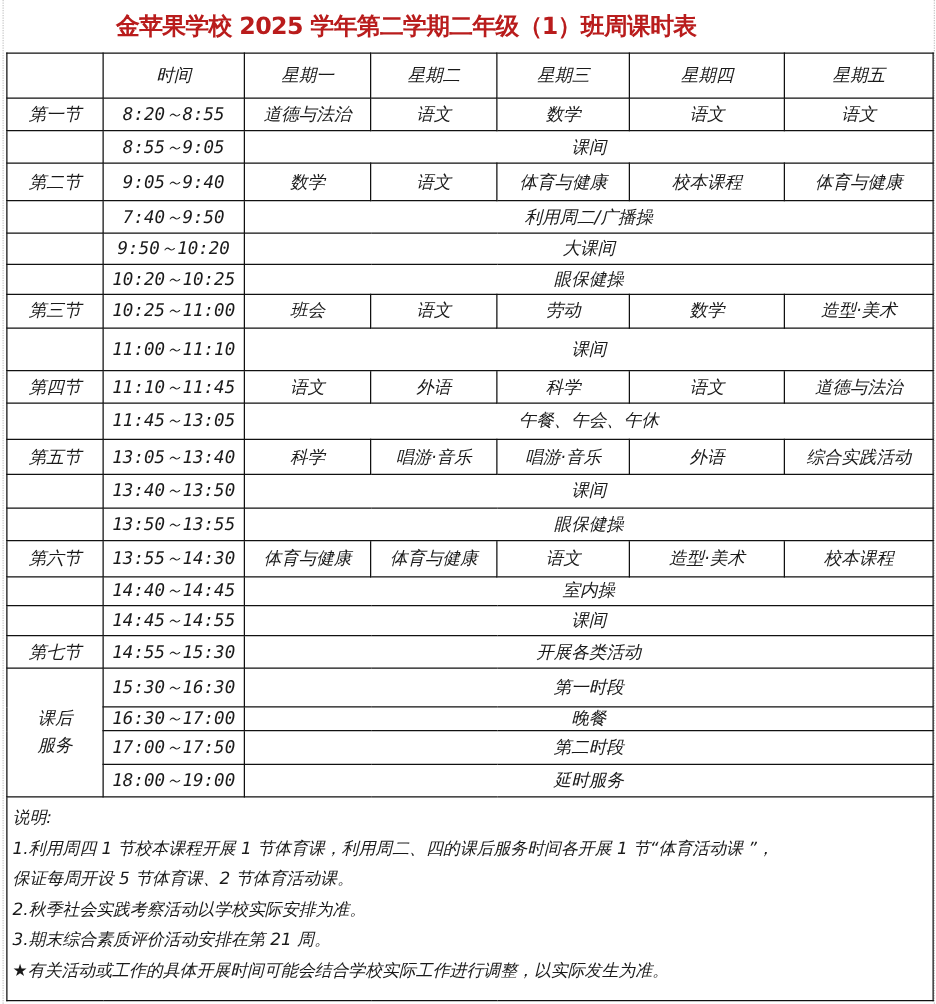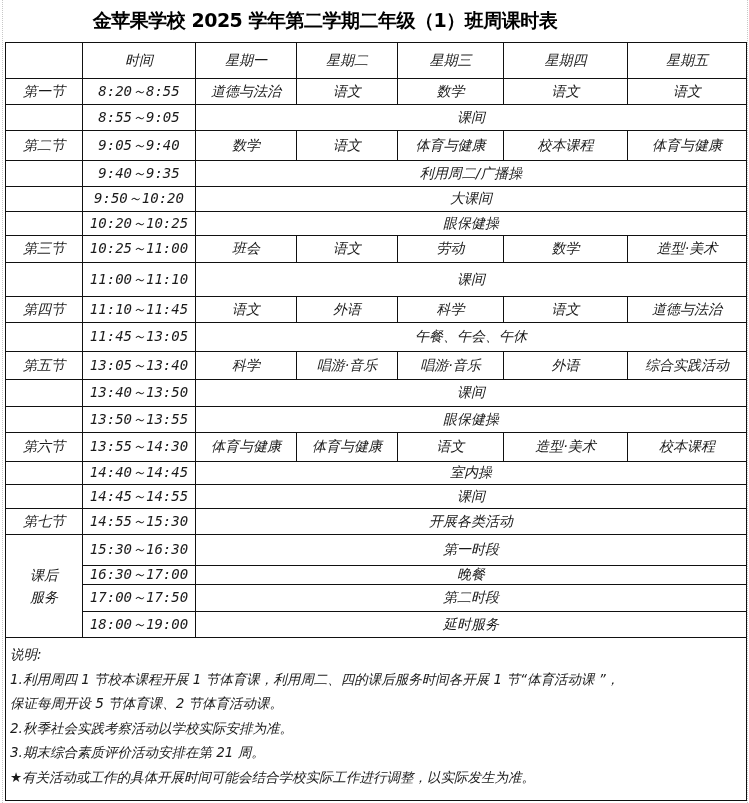--- a/index.html
+++ b/index.html
@@ -25,21 +25,21 @@
   }
   .title {
     position: absolute;
     left: 0; top: 0;
     width: 650px; height: 42px;
     display: flex; align-items: center; justify-content: center;
     font-family: "DejaVu Sans", sans-serif;
     font-weight: bold;
     font-size: 19px;
     letter-spacing: -0.5px;
-    color: #000000;
+    color: #b91c1c;
   }
   table.schedule {
     position: absolute;
     left: 5px; top: 42px;
     width: 741px;
     border-collapse: collapse;
     table-layout: fixed;
     font-style: italic;
   }
   table.schedule td {
@@ -119,21 +119,21 @@
       <td class="time">9:05～9:40</td>
       <td>数学</td>
       <td>语文</td>
       <td>体育与健康</td>
       <td>校本课程</td>
       <td>体育与健康</td>
     </tr>
 
     <tr style="height:26px">
       <td></td>
-      <td class="time">9:40～9:35</td>
+      <td class="time">7:40～9:50</td>
       <td class="merged" colspan="5">利用周二/广播操</td>
     </tr>
 
     <tr style="height:25px">
       <td></td>
       <td class="time">9:50～10:20</td>
       <td class="merged" colspan="5">大课间</td>
     </tr>
 
     <tr style="height:24px">

